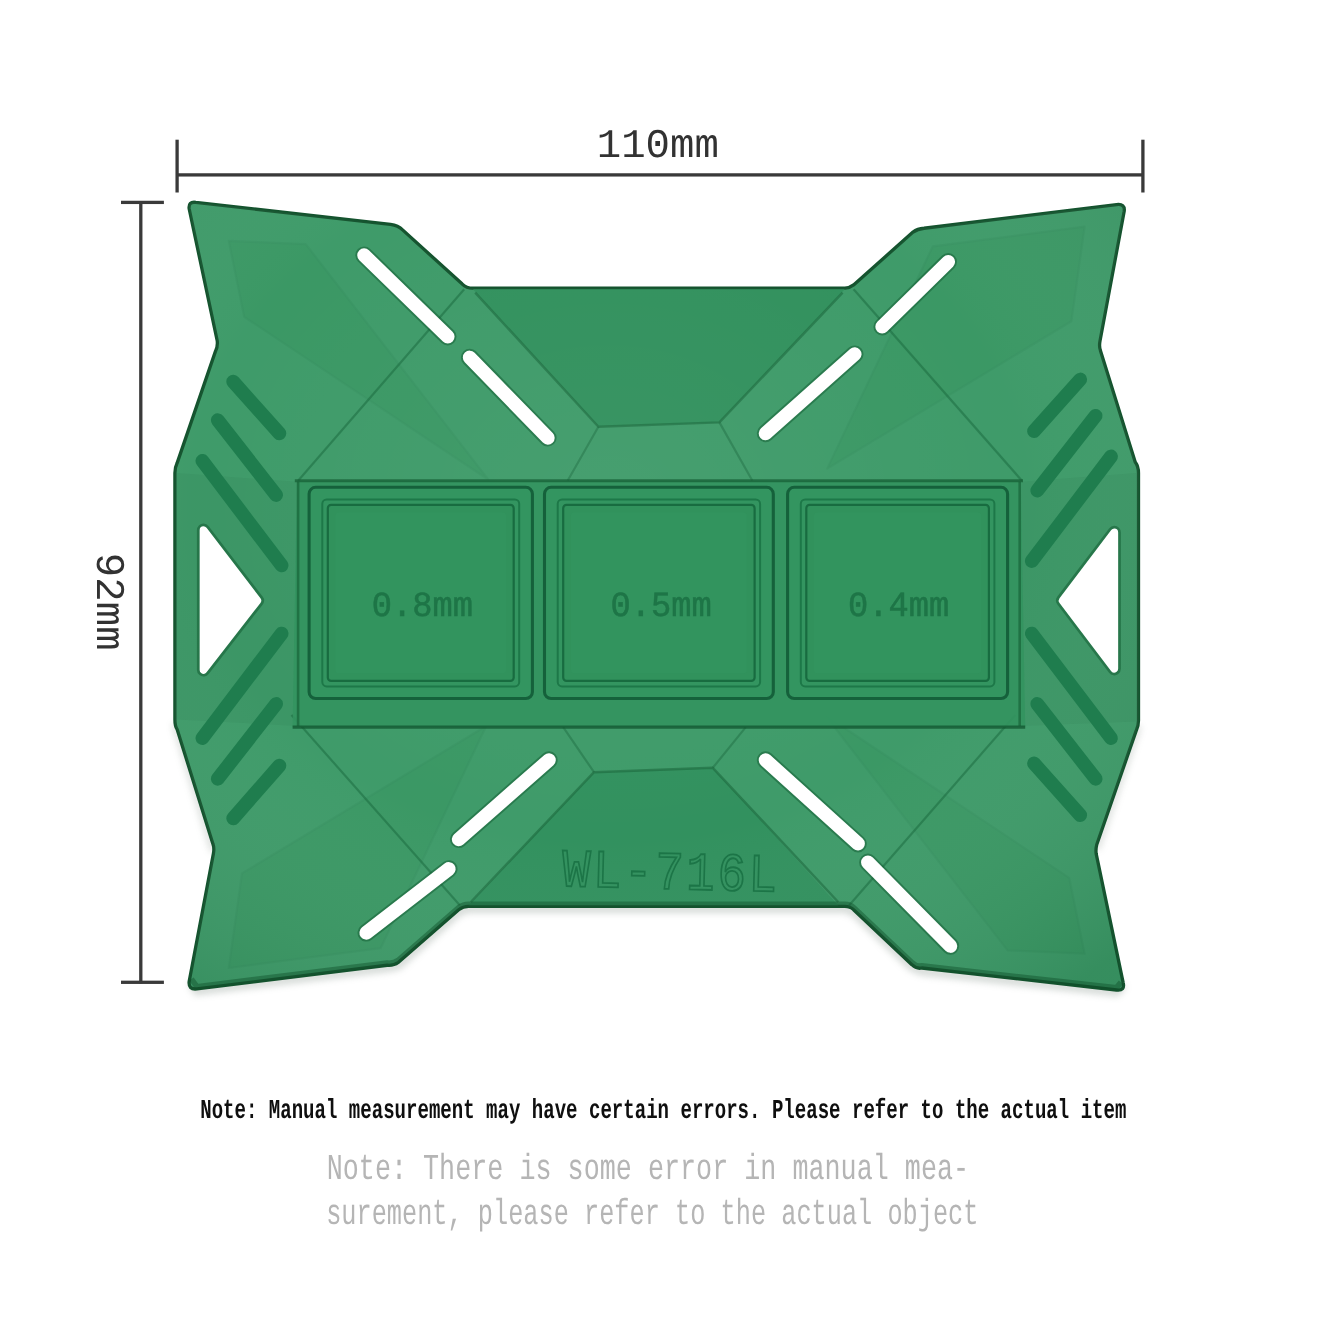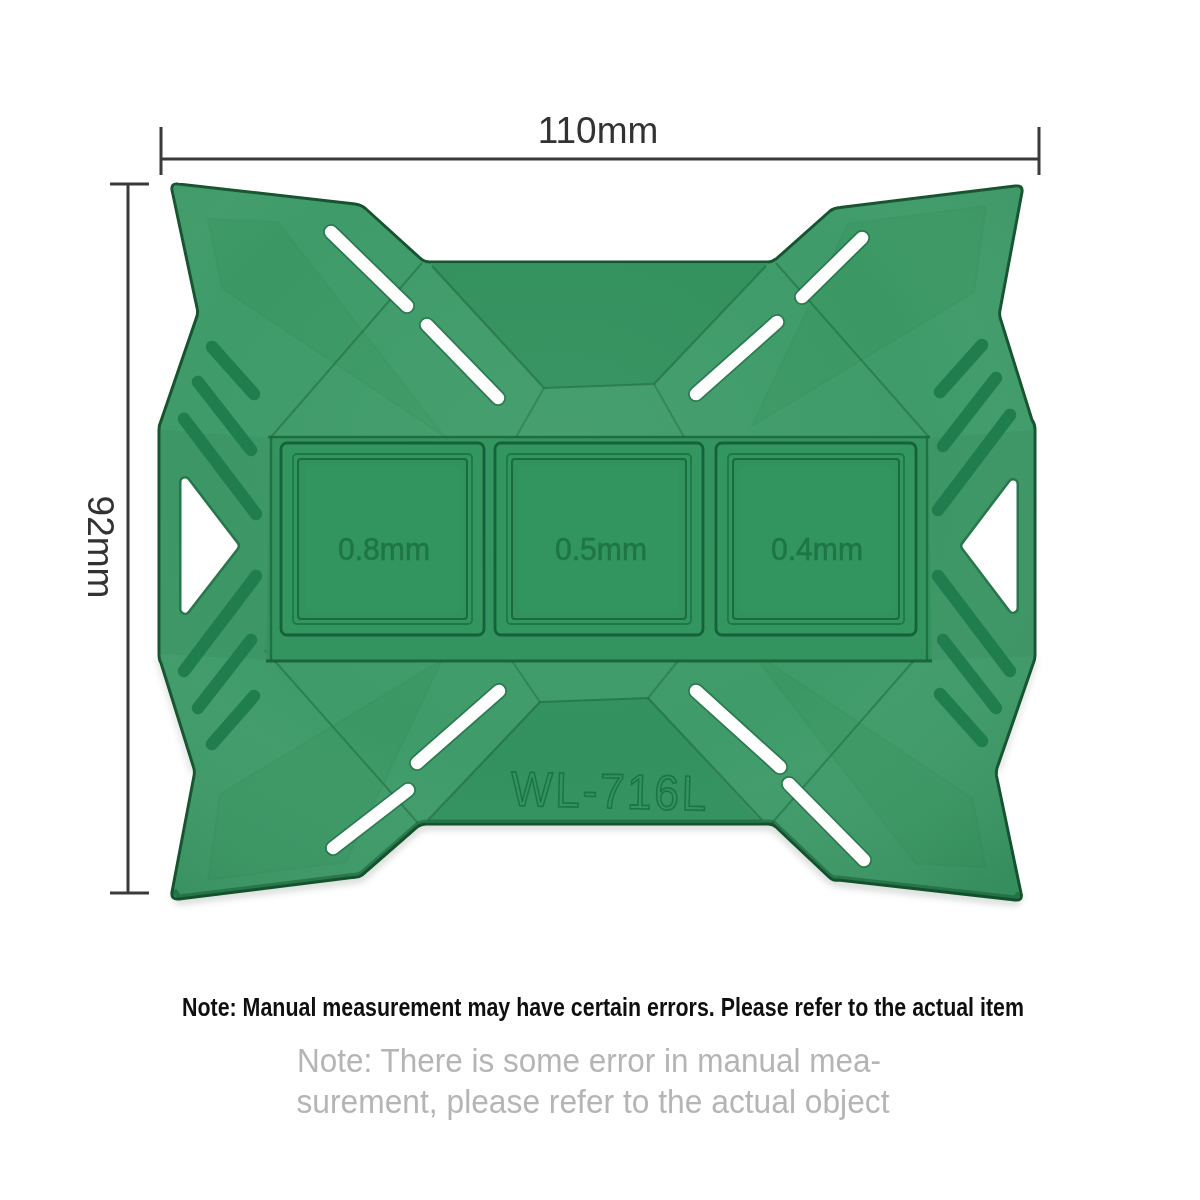--- a/index.html
+++ b/index.html
@@ -1,17 +1,17 @@
 <!DOCTYPE html>
 <html><head>
 <meta charset="utf-8">
 <style>
   html,body{margin:0;padding:0;background:#ffffff;}
   .page{position:relative;width:1200px;height:1200px;background:#f9a8d4;overflow:hidden;
-        font-family:Liberation Sans, sans-serif;}
+        font-family:Liberation Mono, monospace;}
   svg{position:absolute;left:0;top:0;filter:blur(0.4px);}
 </style>
 </head>
 <body>
 <div class="page">
 <svg width="1200" height="1200" viewBox="0 0 1200 1200" xmlns="http://www.w3.org/2000/svg">
   <defs>
     <filter id="softblur" x="-20%" y="-20%" width="140%" height="140%">
       <feGaussianBlur stdDeviation="3.5"></feGaussianBlur>
     </filter>

